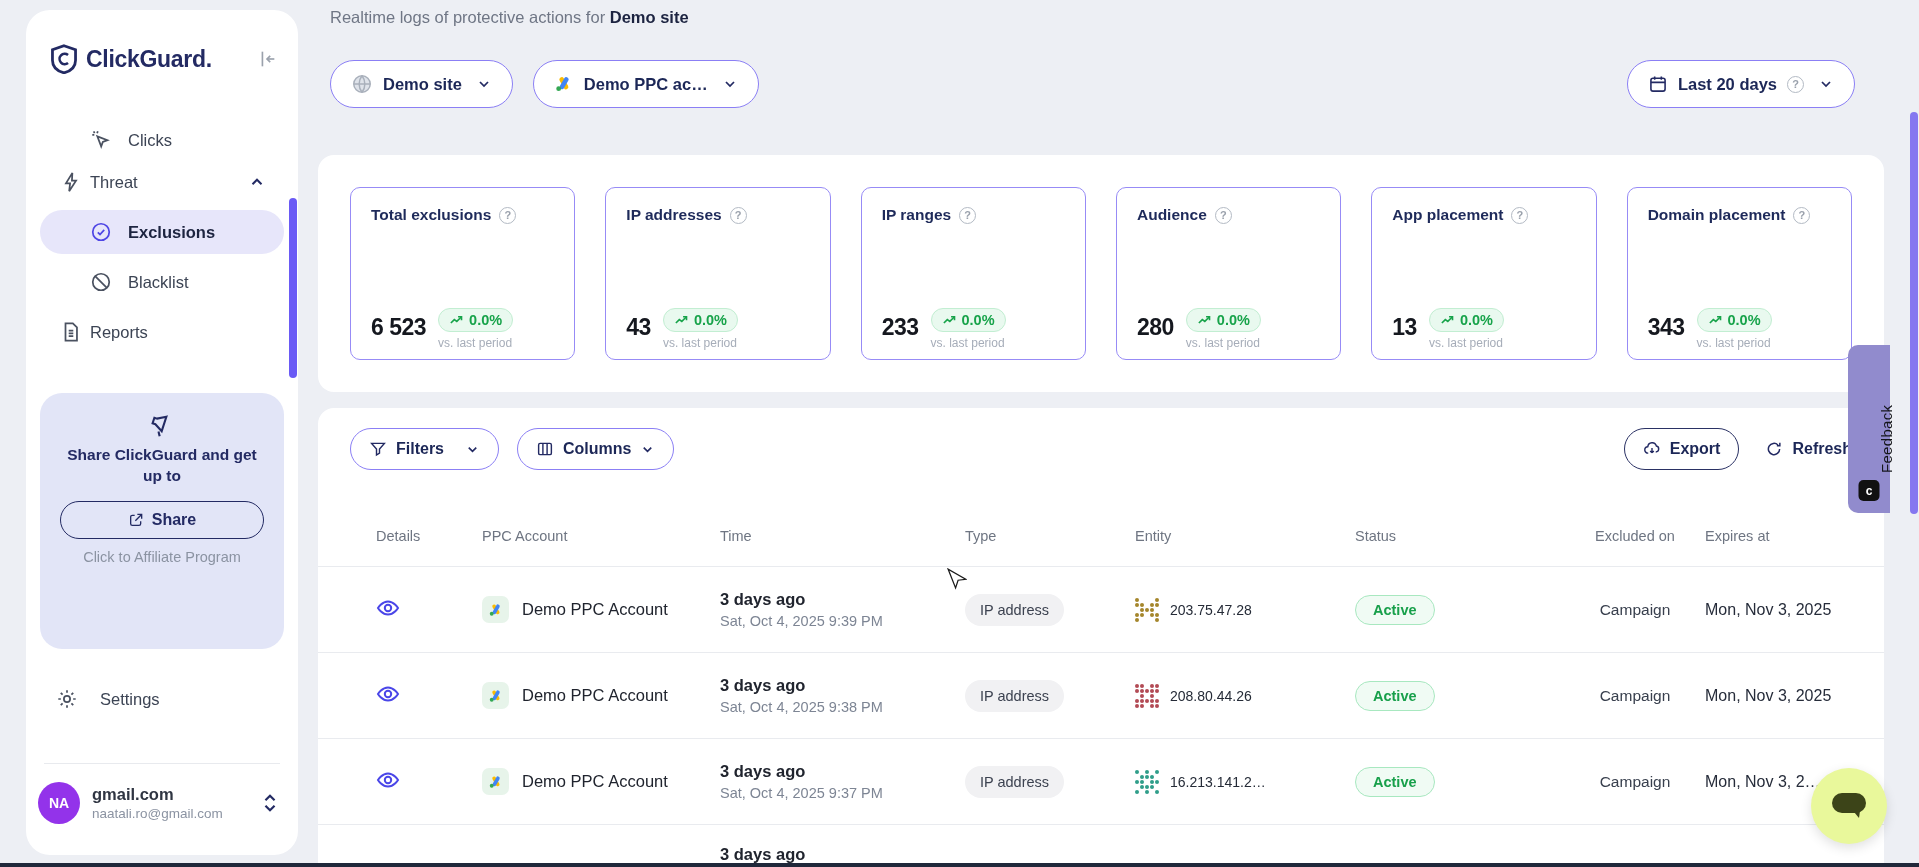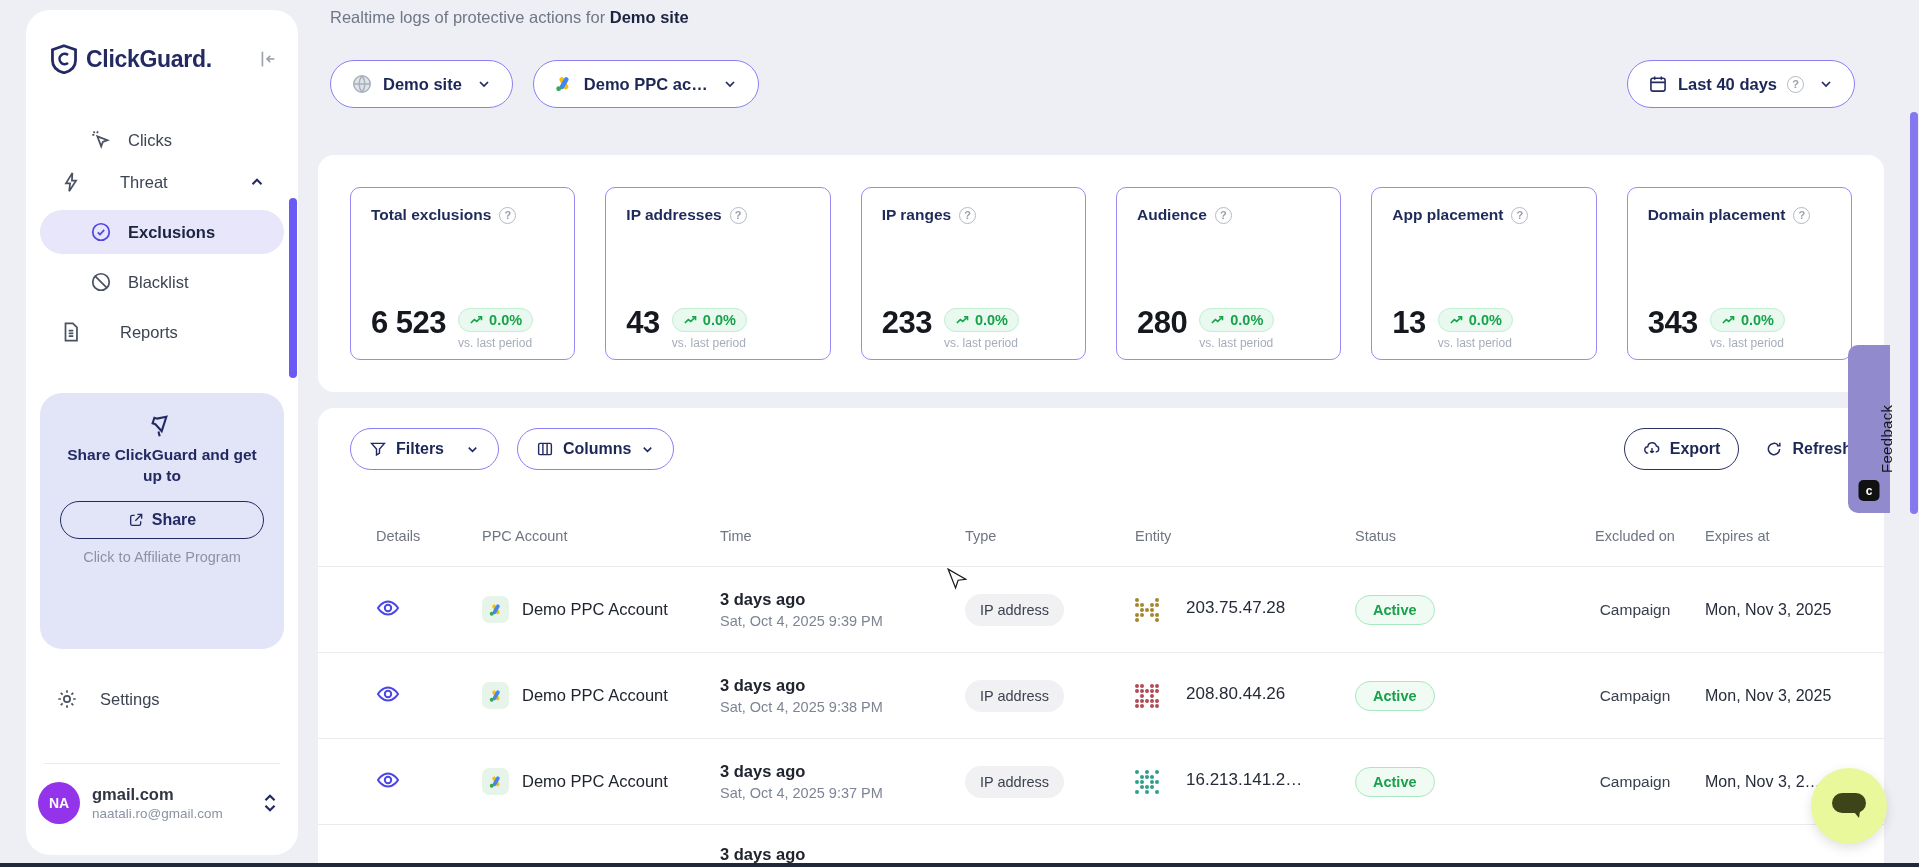--- a/index.html
+++ b/index.html
@@ -10,21 +10,21 @@
   
   .sidebar { position:absolute; left:26px; top:10px; width:272px; height:845px; background:#ffffff; border-radius:24px; }
   .logo-row { position:absolute; left:24px; top:34px; display:flex; align-items:center; gap:8px; }
   .logo-mark { width:28px; height:30px; color:#232a63; }
   .logo-text { font-size:23px; font-weight:800; color:#232a63; letter-spacing:-0.3px; }
   .collapse-btn { position:absolute; right:20px; top:38px; color:#9aa1ac; width:22px; height:22px; cursor:pointer; }
 
   .nav { position:absolute; left:0; top:96px; width:100%; }
   .nav-item { position:absolute; left:0; width:100%; height:44px; display:flex; align-items:center; font-size:16.5px; color:#3c4454; font-weight:500; cursor:pointer; }
   .nav-item .icon { width:22px; height:22px; color:#4a5160; flex:0 0 auto; }
-  .nav-item.toplevel { padding-left:34px; } .nav-item.toplevel .label { margin-left:38px; }
+  .nav-item.toplevel { padding-left:34px; } .nav-item.toplevel .label { margin-left:8px; }
   .nav-item.sub { padding-left:64px; } .nav-item.sub .label { margin-left:16px; }
   .nav-item.active-pill { left:14px; width:244px; background:#e7e6fa; border-radius:23px; padding-left:50px; color:#1d2440; font-weight:600; }
   .nav-item.active-pill .icon { color:#4f46e5; }
   .nav-chevron { position:absolute; right:32px; width:18px; height:18px; color:#232a63; }
   .side-scrollbar { position:absolute; left:263px; top:188px; width:8px; height:180px; background:#6a5af5; border-radius:5px; }
 
   .promo { position:absolute; left:14px; top:383px; width:244px; height:256px; background:#e2e5f7; border-radius:22px; text-align:center; }
   .promo .mega { width:28px; height:28px; color:#232a63; margin:18px auto 6px; }
   .promo .line1 { font-size:15.5px; font-weight:600; color:#232a63; line-height:1.35; padding:0 24px; }
   .promo .amount { font-size:31px; font-weight:800; color:#232a63; margin-top:10px; letter-spacing:-0.5px; }
@@ -54,21 +54,21 @@
   .cal-icon { width:20px; height:20px; color:#232a63; }
 
   .qmark { width:17px; height:17px; border:1.5px solid #b3bac4; border-radius:50%; color:#9aa1ac; font-size:11px; font-weight:700; display:inline-flex; align-items:center; justify-content:center; flex:0 0 auto; }
 
   
   .stats-panel { position:absolute; left:318px; top:155px; width:1566px; height:237px; background:#fff; border-radius:16px; }
   .stats-inner { display:flex; gap:30px; padding:32px; height:100%; }
   .stat-card { flex:1; border:1px solid #978bf6; border-radius:10px; padding:18px 20px; display:flex; flex-direction:column; background:#fff; }
   .stat-label-row { display:flex; align-items:center; gap:8px; font-size:15.5px; font-weight:600; color:#1e2a5a; }
   .stat-value-row { margin-top:auto; display:flex; align-items:flex-end; gap:12px; }
-  .stat-value { font-size:31px; font-weight:700; color:#15181f; letter-spacing:-0.5px; }
+  .stat-value { font-size:23px; font-weight:700; color:#15181f; letter-spacing:-0.5px; }
   .stat-right { display:flex; flex-direction:column; align-items:flex-start; transform:translateY(9px); }
   .trend-pill { display:inline-flex; align-items:center; gap:5px; background:#e9f9ef; border:1px solid #c2eed2; border-radius:999px; padding:3px 10px; font-size:14.5px; font-weight:600; color:#17a34a; }
   .trend-pill .icon { width:15px; height:15px; }
   .stat-compare { font-size:12px; color:#a6adb9; margin-top:4px; white-space:nowrap; }
 
   
   .table-panel { position:absolute; left:318px; top:408px; width:1566px; height:459px; background:#fff; border-radius:16px 16px 0 0; overflow:hidden; }
   .toolbar { display:flex; align-items:center; margin:20px 32px 0; }
   .pill-btn { height:42px; border:1.6px solid #8b7ff5; border-radius:21px; background:#fff; display:flex; align-items:center; gap:9px; padding:0 18px; font-size:16px; font-weight:600; color:#1c2757; cursor:pointer; }
   .pill-btn .icon, .text-btn .icon { width:18px; height:18px; color:#232a63; }
@@ -85,21 +85,21 @@
   .thead .c-expires { padding-left:15px; }
   .trow { height:86px; border-bottom:1px solid #e9ebef; }
   .cell-details { padding-left:26px; }
   .eye-btn { width:24px; height:24px; color:#4a46e8; background:none; border:none; cursor:pointer; }
   .cell-account { display:flex; align-items:center; gap:13px; font-size:16.5px; color:#20242e; }
   .ads-chip { width:27px; height:27px; border-radius:7px; background:#e7f4ea; display:flex; align-items:center; justify-content:center; }
   .ads-chip .ads-icon { width:16px; height:16px; }
   .cell-time .t1 { font-size:16.5px; font-weight:700; color:#20242e; }
   .cell-time .t2 { font-size:14.5px; color:#7d8594; margin-top:4px; }
   .type-pill { display:inline-block; background:#f1f1f3; border-radius:17px; padding:8px 15px; font-size:14.5px; color:#3c4250; }
-  .cell-entity { display:flex; align-items:flex-start; gap:27px; font-size:17px; color:#252b37; }
+  .cell-entity { display:flex; align-items:center; gap:11px; font-size:14px; color:#252b37; }
   .identicon { display:grid; grid-template-columns:repeat(5,4px); grid-auto-rows:4px; gap:1px; }
   .identicon i { border-radius:50%; display:block; }
   .status-pill { display:inline-flex; align-items:center; background:#f0fbf4; border:1px solid #a8e8c0; border-radius:999px; padding:6px 17px; font-size:14.5px; font-weight:600; color:#18a04b; }
   .cell-excluded { text-align:center; font-size:15.5px; color:#39404e; }
   .cell-expires { padding-left:15px; font-size:16px; color:#262c3a; white-space:nowrap; }
   .partial-row { height:60px; }
 
   
   .feedback-tab { position:absolute; right:29px; top:345px; width:42px; height:168px; background:#918bcd; border-radius:10px 0 0 10px; cursor:pointer; }
   .feedback-text { position:absolute; left:50%; top:12px; transform:translateX(-50%); writing-mode:vertical-rl; rotate:180deg; font-size:15px; color:#14151a; letter-spacing:0.3px; height:116px; display:flex; align-items:center; }
@@ -237,21 +237,21 @@
           <path d="M6 9l6 6 6-6"></path>
         </svg>
     </div>
   </div>
 
   <div class="pill-select date-pill">
     <svg class="cal-icon" viewBox="0 0 24 24" fill="none" stroke="currentColor" stroke-width="1.9">
         <rect x="3.5" y="5" width="17" height="15.5" rx="2.5"></rect>
         <path d="M3.5 10h17M8 3v4M16 3v4"></path>
       </svg>
-    <span>Last 40 days</span>
+    <span>Last 20 days</span>
     <span class="qmark">?</span>
     <svg class="chev" viewBox="0 0 24 24" fill="none" stroke="currentColor" stroke-width="2.6">
         <path d="M6 9l6 6 6-6"></path>
       </svg>
   </div>
 
   <section class="stats-panel">
     <div class="stats-inner">
       <div class="stat-card">
         <div class="stat-label-row">

